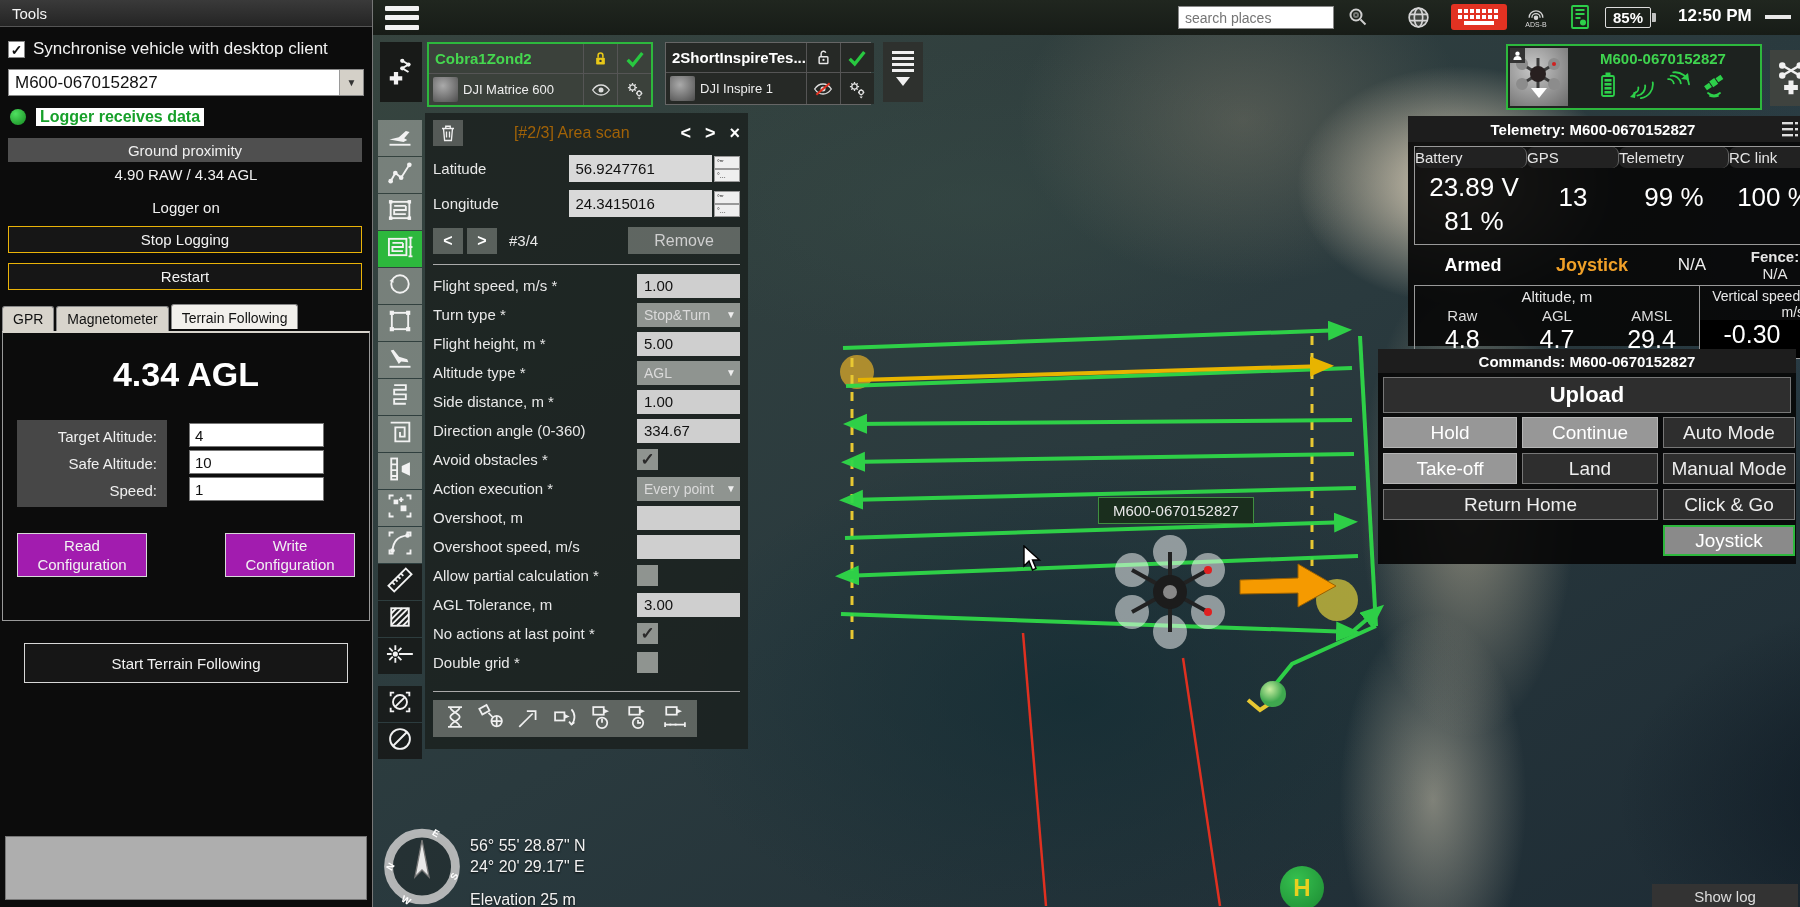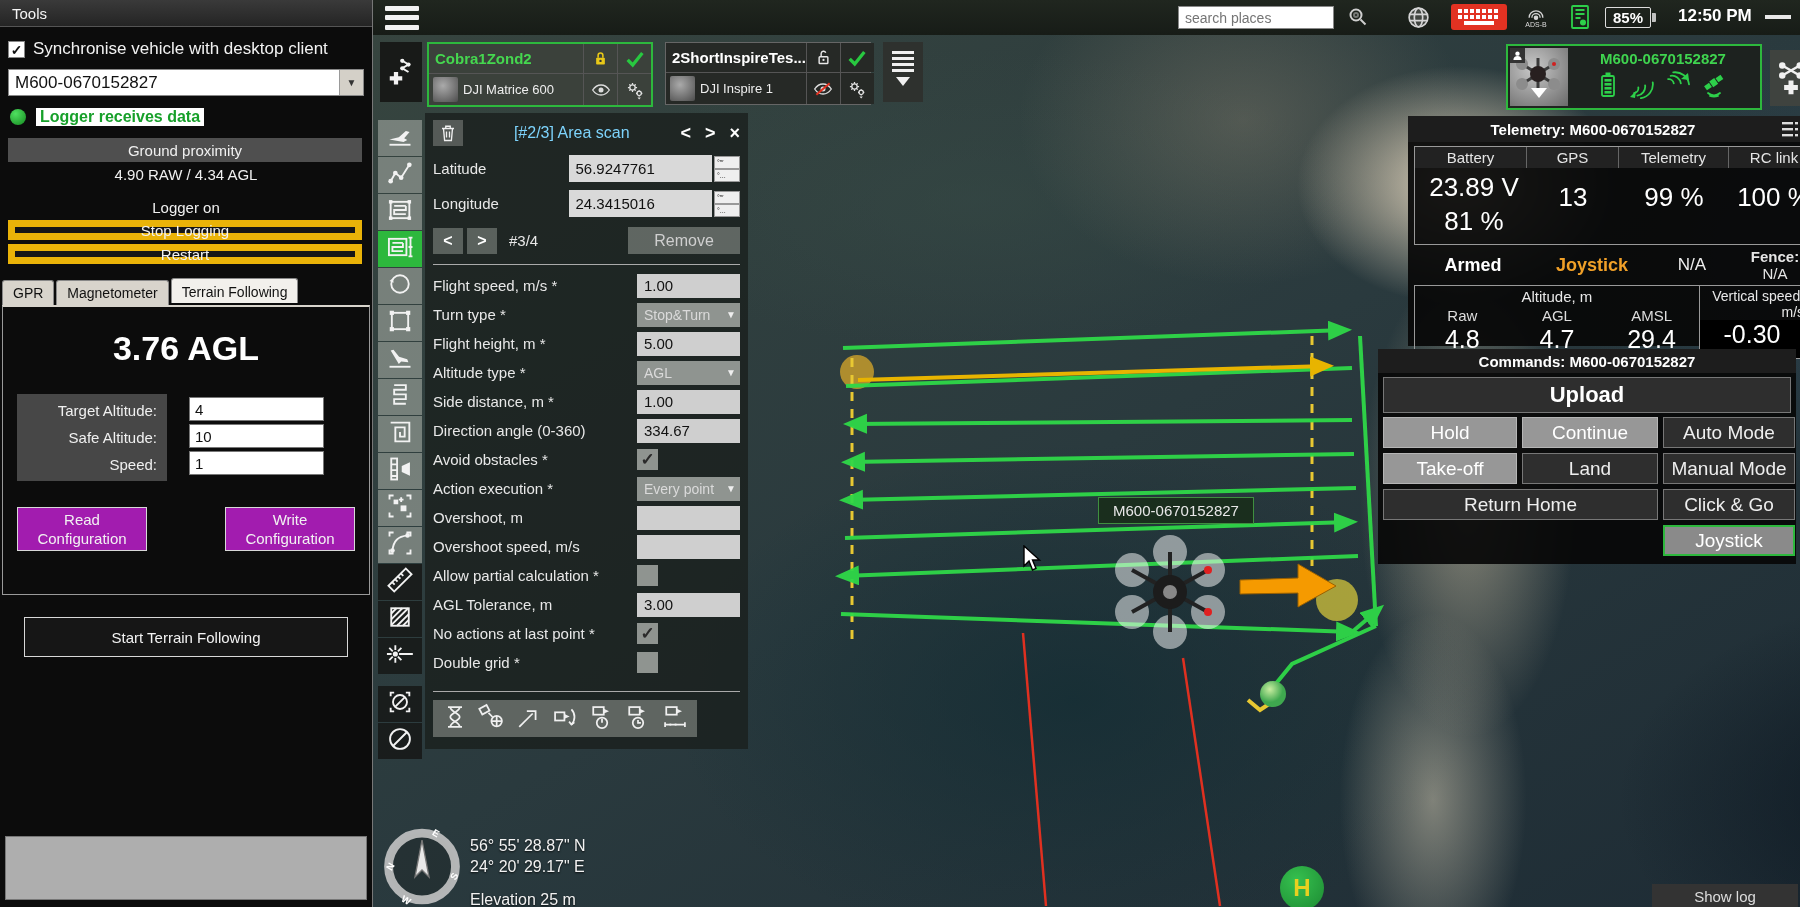--- a/index.html
+++ b/index.html
@@ -64,21 +64,21 @@
   .titem.active { background:#2db83d; }
   .titem.gap-top { margin-top:12px; }
   .titem svg { stroke:#f2f2f2; fill:none; stroke-width:1.6; }
   .titem svg .f { fill:#f2f2f2; stroke:none; }
 
   
   .route-panel { position:absolute; left:425px; top:113px; width:323px; height:636px;
     background:rgba(26,31,28,.78); z-index:15; padding:6px 8px; color:#e8e8e8; }
   .rp-head { display:flex; align-items:center; height:28px; }
   .trash-btn { width:30px; height:26px; background:rgba(150,155,150,.45); display:flex; align-items:center; justify-content:center; cursor:pointer; }
-  .rp-title { flex:1; text-align:center; font-size:16px; color:#7dd3fc; }
+  .rp-title { flex:1; text-align:center; font-size:16px; color:#a16207; }
   .rp-nav { display:flex; gap:14px; font-size:18px; color:#fff; font-weight:bold; }
   .rp-nav span { cursor:pointer; }
   .coord-row { display:flex; align-items:center; margin-top:8px; }
   .coord-row label { width:138px; font-size:15px; }
   .coord-input { width:146px; height:27px; background:#d9d9d9; color:#111; font-size:15px; display:flex; align-items:center; padding-left:7px; }
   .coord-fmt { display:flex; flex-direction:column; margin-left:2px; }
   .coord-fmt span { width:26px; height:13px; background:#efefef; color:#222; font-size:7px; display:flex; align-items:center; padding-left:2px; border:1px solid #999; cursor:pointer; }
   .idx-row { display:flex; align-items:center; margin-top:10px; }
   .idx-btn { width:30px; height:26px; background:rgba(150,155,150,.5); color:#fff; font-weight:bold; font-size:16px; display:flex; align-items:center; justify-content:center; margin-right:4px; cursor:pointer; }
   .idx-label { font-size:15px; margin-left:8px; flex:1; }
@@ -105,21 +105,21 @@
   .sync-label { color:#f2f2f2; font-size:17px; line-height:21px; }
   .combo { position:relative; margin:10px 8px 0 8px; height:27px; background:#fff; border:1px solid #888; display:flex; align-items:center; cursor:pointer; }
   .combo .val { color:#111; font-size:17px; padding-left:6px; flex:1; }
   .combo .dbtn { width:24px; height:100%; background:#d4d0c8; border-left:1px solid #999; display:flex; align-items:center; justify-content:center; color:#333; font-size:10px; }
   .logger-row { display:flex; align-items:center; margin:12px 8px 0 10px; }
   .led { width:16px; height:16px; border-radius:50%; background:radial-gradient(circle at 35% 30%, #4fe060, #158a20); margin-right:10px; }
   .logger-txt { background:#fff; color:#17a02a; font-weight:bold; font-size:16px; padding:0 4px; }
   .gp-bar { margin:12px 10px 0 8px; height:24px; background:#4f4f4f; color:#f0f0f0; font-size:15px; display:flex; align-items:center; justify-content:center; }
   .gp-val { color:#f0f0f0; font-size:15px; text-align:center; margin-top:4px; }
   .logger-on { color:#f0f0f0; font-size:15px; text-align:center; margin-top:16px; }
-  .tbtn { margin:4px 10px 0 8px; height:20px; background:#161616; border:7px solid #eab308; color:#f2f2f2; font-size:15px; display:flex; align-items:center; justify-content:center; cursor:pointer; }
+  .tbtn { margin:10px 10px 0 8px; height:27px; background:#161616; border:1px solid #eab308; color:#f2f2f2; font-size:15px; display:flex; align-items:center; justify-content:center; cursor:pointer; }
   .tabs { display:flex; margin-top:16px; padding-left:2px; }
   .tab { background:#d8d4cc; color:#111; font-size:14px; padding:4px 10px 3px 10px; border:1px solid #888; border-bottom:none; border-radius:3px 3px 0 0; margin-right:2px; cursor:pointer; }
   .tab.active { background:#f2f0ec; font-weight:normal; padding-top:5px; position:relative; top:-2px; }
   .tab-body { margin:0 2px; border:1px solid #9a9a9a; border-top:2px solid #d8d4cc; height:290px; background:#0c0c0c; }
   .agl-head { color:#fff; font-size:34px; font-weight:bold; text-align:center; margin-top:22px; }
   .tf-grid { display:flex; margin:26px 14px 0 14px; }
   .tf-labels { background:#474747; padding:8px 10px; width:150px; display:flex; flex-direction:column; gap:10px; }
   .tf-labels span { color:#f0f0f0; font-size:15px; text-align:right; line-height:17px; }
   .tf-inputs { display:flex; flex-direction:column; gap:3px; margin-left:22px; padding-top:3px; }
   .tf-input { width:135px; height:24px; background:#fff; border:1px solid #777; color:#111; font-size:15px; padding-left:5px; display:flex; align-items:center; }
@@ -141,21 +141,21 @@
   .vw-icons svg .f { fill:#2dd04a; stroke:none; }
   .addveh-btn { position:absolute; left:1770px; top:50px; width:42px; height:56px; background:#3f433f; display:flex; align-items:center; justify-content:center; cursor:pointer; z-index:25; }
 
   
   .telemetry { position:absolute; left:1408px; top:116px; width:418px; height:230px; background:rgba(8,8,8,.93); z-index:25; color:#eee; }
   .tele-head { height:26px; background:#1d1d1d; display:flex; align-items:center; }
   .tele-head .t { flex:1; text-align:center; font-weight:bold; font-size:15px; color:#fff; }
   .tele-hicon { width:24px; display:flex; justify-content:center; cursor:pointer; }
   .stats-table { margin:4px 6px 0 6px; border:1px solid #999; }
   .stats-hrow { display:flex; }
-  .stats-hrow div { background:#222; border-right:1px solid #666; color:#e5e5e5; font-size:15px; text-align:center; padding:2px 0; }
+  .stats-hrow div { background:#222; border-right:1px solid #666; color:#e5e5e5; font-size:15px; padding:2px 0;border-radius:7px; }
   .stats-vrow { display:flex; }
   .stats-vrow div { font-size:26px; color:#fff; text-align:center; padding:3px 0 5px 0; }
   .c-batt { width:112px; } .c-gps { width:92px; } .c-tel { width:110px; } .c-rc { width:90px; border-right:none !important; }
   .batt-2l { font-size:22px !important; text-align:left !important; padding-left:6px !important; line-height:26px; }
   .status-row { display:flex; align-items:center; margin:3px 6px; }
   .st-armed { width:118px; text-align:center; font-weight:bold; font-size:18px; color:#fff; }
   .st-mode { width:120px; text-align:center; font-weight:bold; font-size:18px; color:#f0a028; }
   .st-na { width:80px; text-align:center; font-size:17px; color:#eee; }
   .st-fence { width:86px; text-align:center; font-weight:bold; font-size:15px; color:#e5e5e5; line-height:17px; }
   .alt-zone { display:flex; margin:0 6px; }
@@ -717,21 +717,21 @@
     <div class="gp-val">4.90 RAW / 4.34 AGL</div>
     <div class="logger-on">Logger on</div>
     <div class="tbtn">Stop Logging</div>
     <div class="tbtn">Restart</div>
     <div class="tabs">
       <div class="tab">GPR</div>
       <div class="tab">Magnetometer</div>
       <div class="tab active">Terrain Following</div>
     </div>
     <div class="tab-body">
-      <div class="agl-head">3.76 AGL</div>
+      <div class="agl-head">4.34 AGL</div>
       <div class="tf-grid">
         <div class="tf-labels">
           <span>Target Altitude:</span>
           <span>Safe Altitude:</span>
           <span>Speed:</span>
         </div>
         <div class="tf-inputs">
           <div class="tf-input">4</div>
           <div class="tf-input">10</div>
           <div class="tf-input">1</div>

